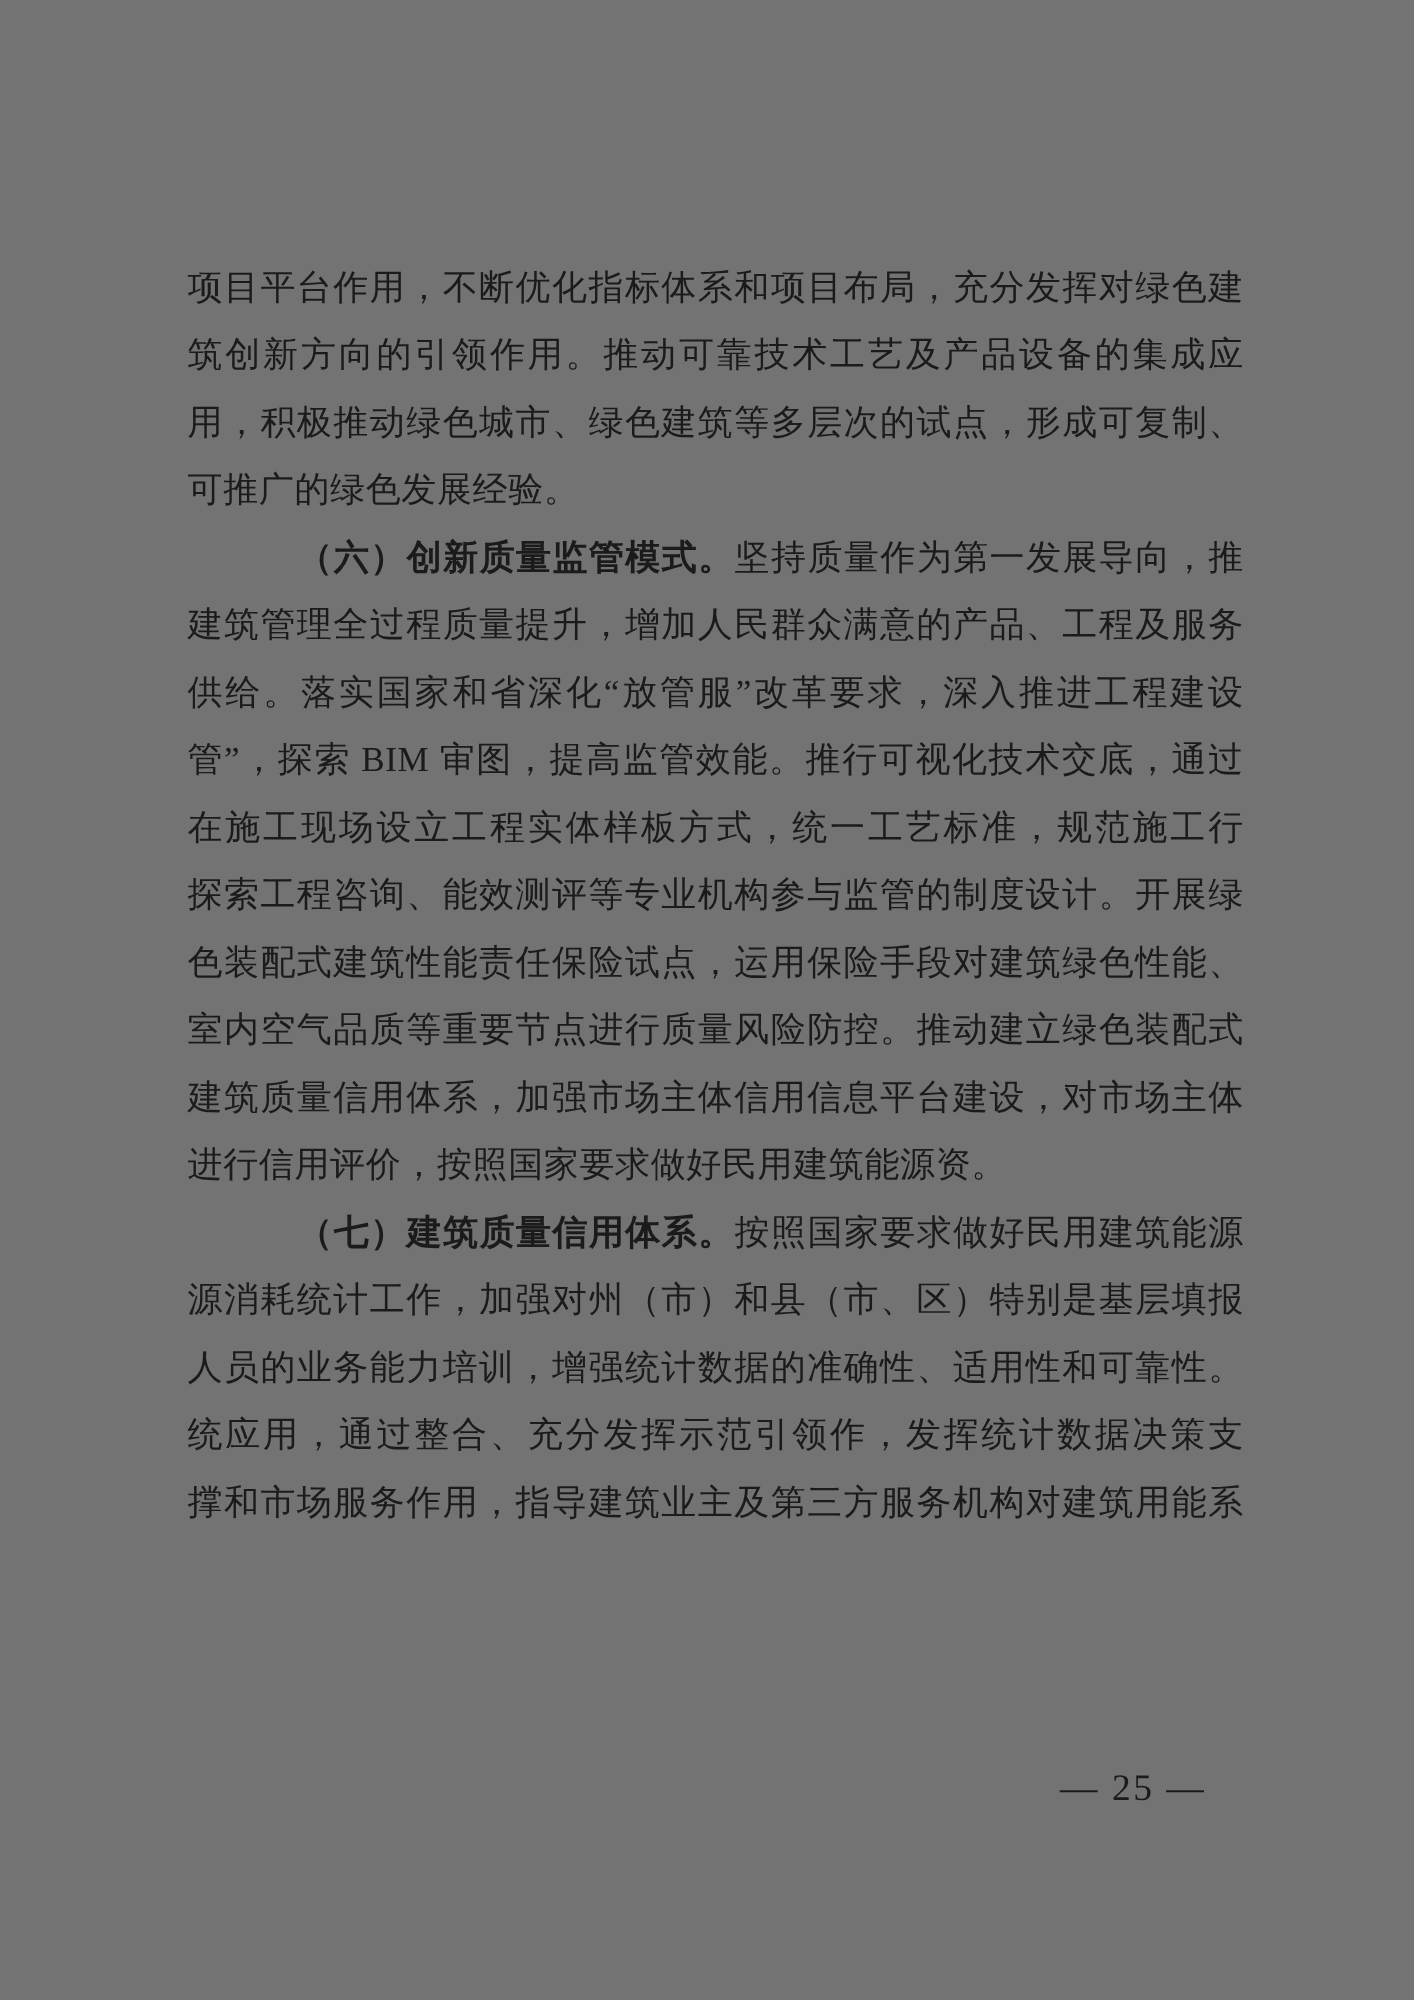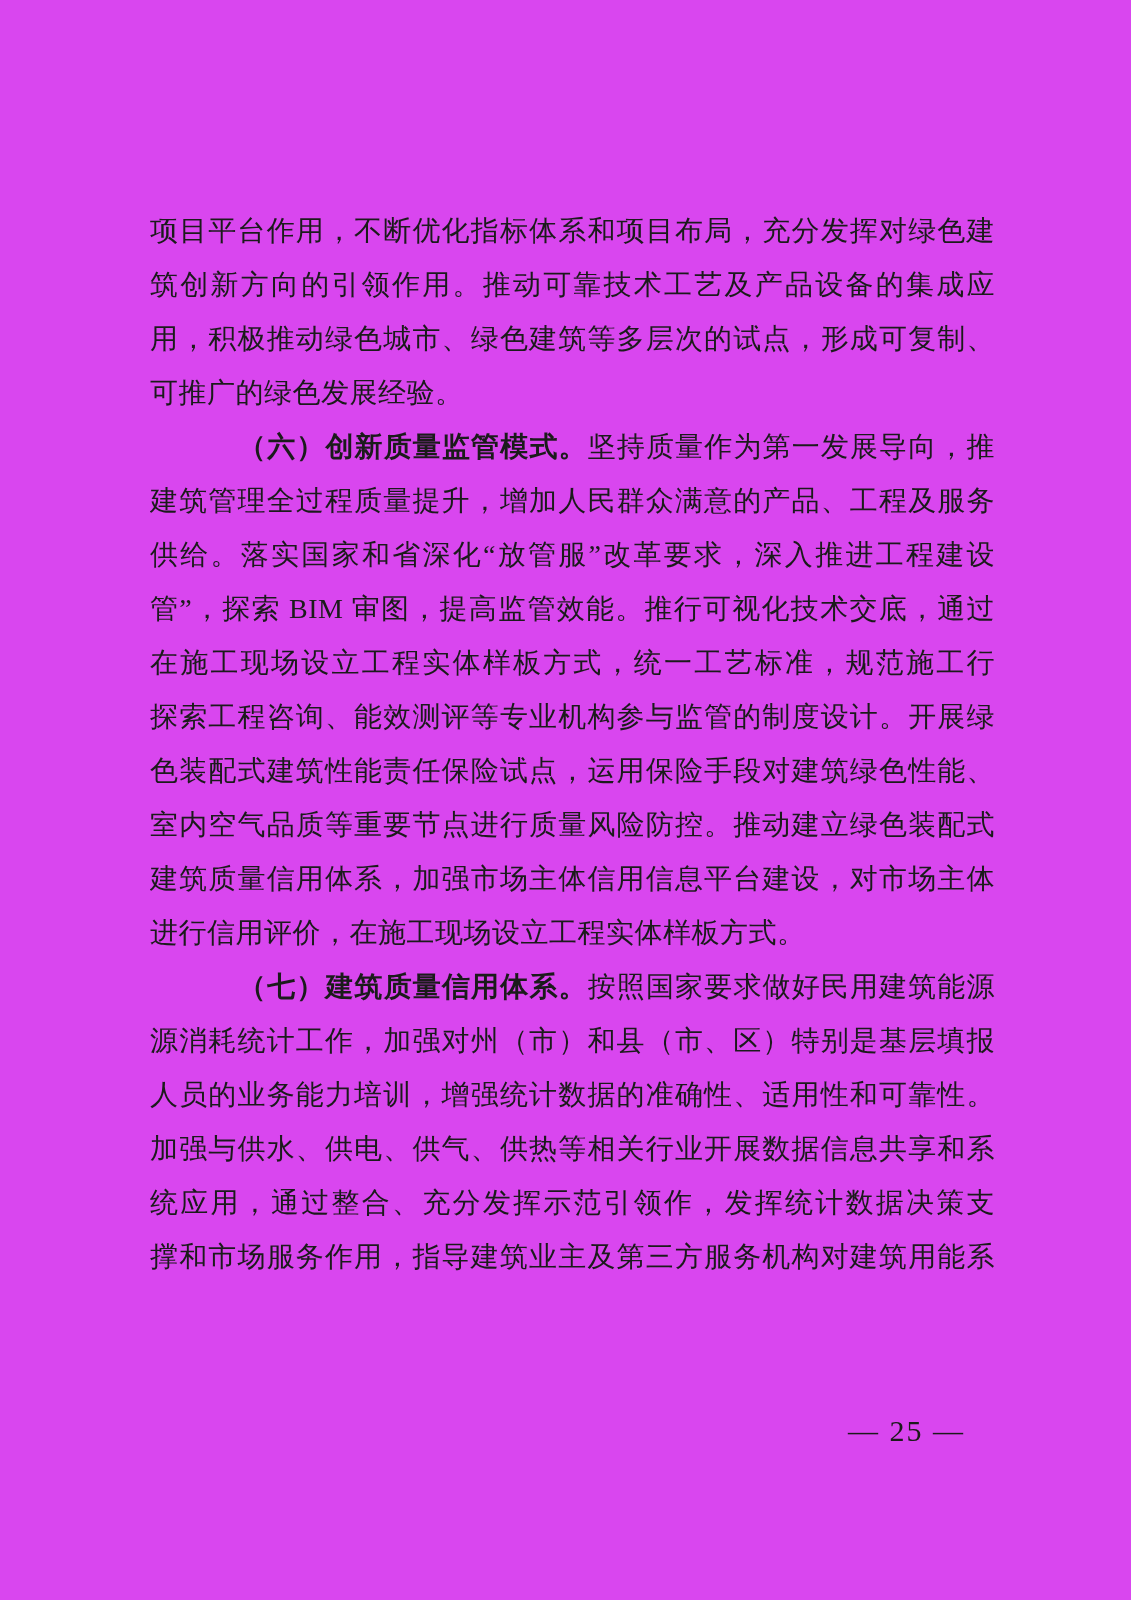--- a/index.html
+++ b/index.html
@@ -4,21 +4,21 @@
 <style>
   html, body {
     margin: 0;
     padding: 0;
     background: #ffffff;
   }
   .page {
     position: relative;
     width: 1131px;
     height: 1600px;
-    background: #d946ef;
+    background: #737373;
     overflow: hidden;
     font-family: "Liberation Serif", "DejaVu Serif", serif;
     color: #1b1b1b;
   }
   .text-block {
     position: absolute;
     left: 150px;
     top: 204px;
     width: 845px;
   }
@@ -63,22 +63,21 @@
       <div class="text-line para-end"><span>可推广的绿色发展经验。</span></div>
       <div class="text-line indent"><span class="section-heading">（六）创新质量监管模式。</span><span>坚持质量作为第一发展导向，推动</span></div>
       <div class="text-line"><span>建筑管理全过程质量提升，增加人民群众满意的产品、工程及服务</span></div>
       <div class="text-line"><span>供给。落实国家和省深化“放管服”改革要求，深入推进工程建设</span></div>
       <div class="text-line"><span>管”，探索 BIM 审图，提高监管效能。推行可视化技术交底，通过</span></div>
       <div class="text-line"><span>在施工现场设立工程实体样板方式，统一工艺标准，规范施工行为。</span></div>
       <div class="text-line"><span>探索工程咨询、能效测评等专业机构参与监管的制度设计。开展绿</span></div>
       <div class="text-line"><span>色装配式建筑性能责任保险试点，运用保险手段对建筑绿色性能、</span></div>
       <div class="text-line"><span>室内空气品质等重要节点进行质量风险防控。推动建立绿色装配式</span></div>
       <div class="text-line"><span>建筑质量信用体系，加强市场主体信用信息平台建设，对市场主体</span></div>
-      <div class="text-line para-end"><span>进行信用评价，在施工现场设立工程实体样板方式。</span></div>
+      <div class="text-line para-end"><span>进行信用评价，按照国家要求做好民用建筑能源资。</span></div>
       <div class="text-line indent"><span class="section-heading">（七）建筑质量信用体系。</span><span>按照国家要求做好民用建筑能源资</span></div>
       <div class="text-line"><span>源消耗统计工作，加强对州（市）和县（市、区）特别是基层填报</span></div>
       <div class="text-line"><span>人员的业务能力培训，增强统计数据的准确性、适用性和可靠性。</span></div>
-      <div class="text-line"><span>加强与供水、供电、供气、供热等相关行业开展数据信息共享和系</span></div>
       <div class="text-line"><span>统应用，通过整合、充分发挥示范引领作，发挥统计数据决策支</span></div>
       <div class="text-line"><span>撑和市场服务作用，指导建筑业主及第三方服务机构对建筑用能系</span></div>
     </div>
   <div class="page-number">— 25 —</div>
 </div>
 
 </body></html>

